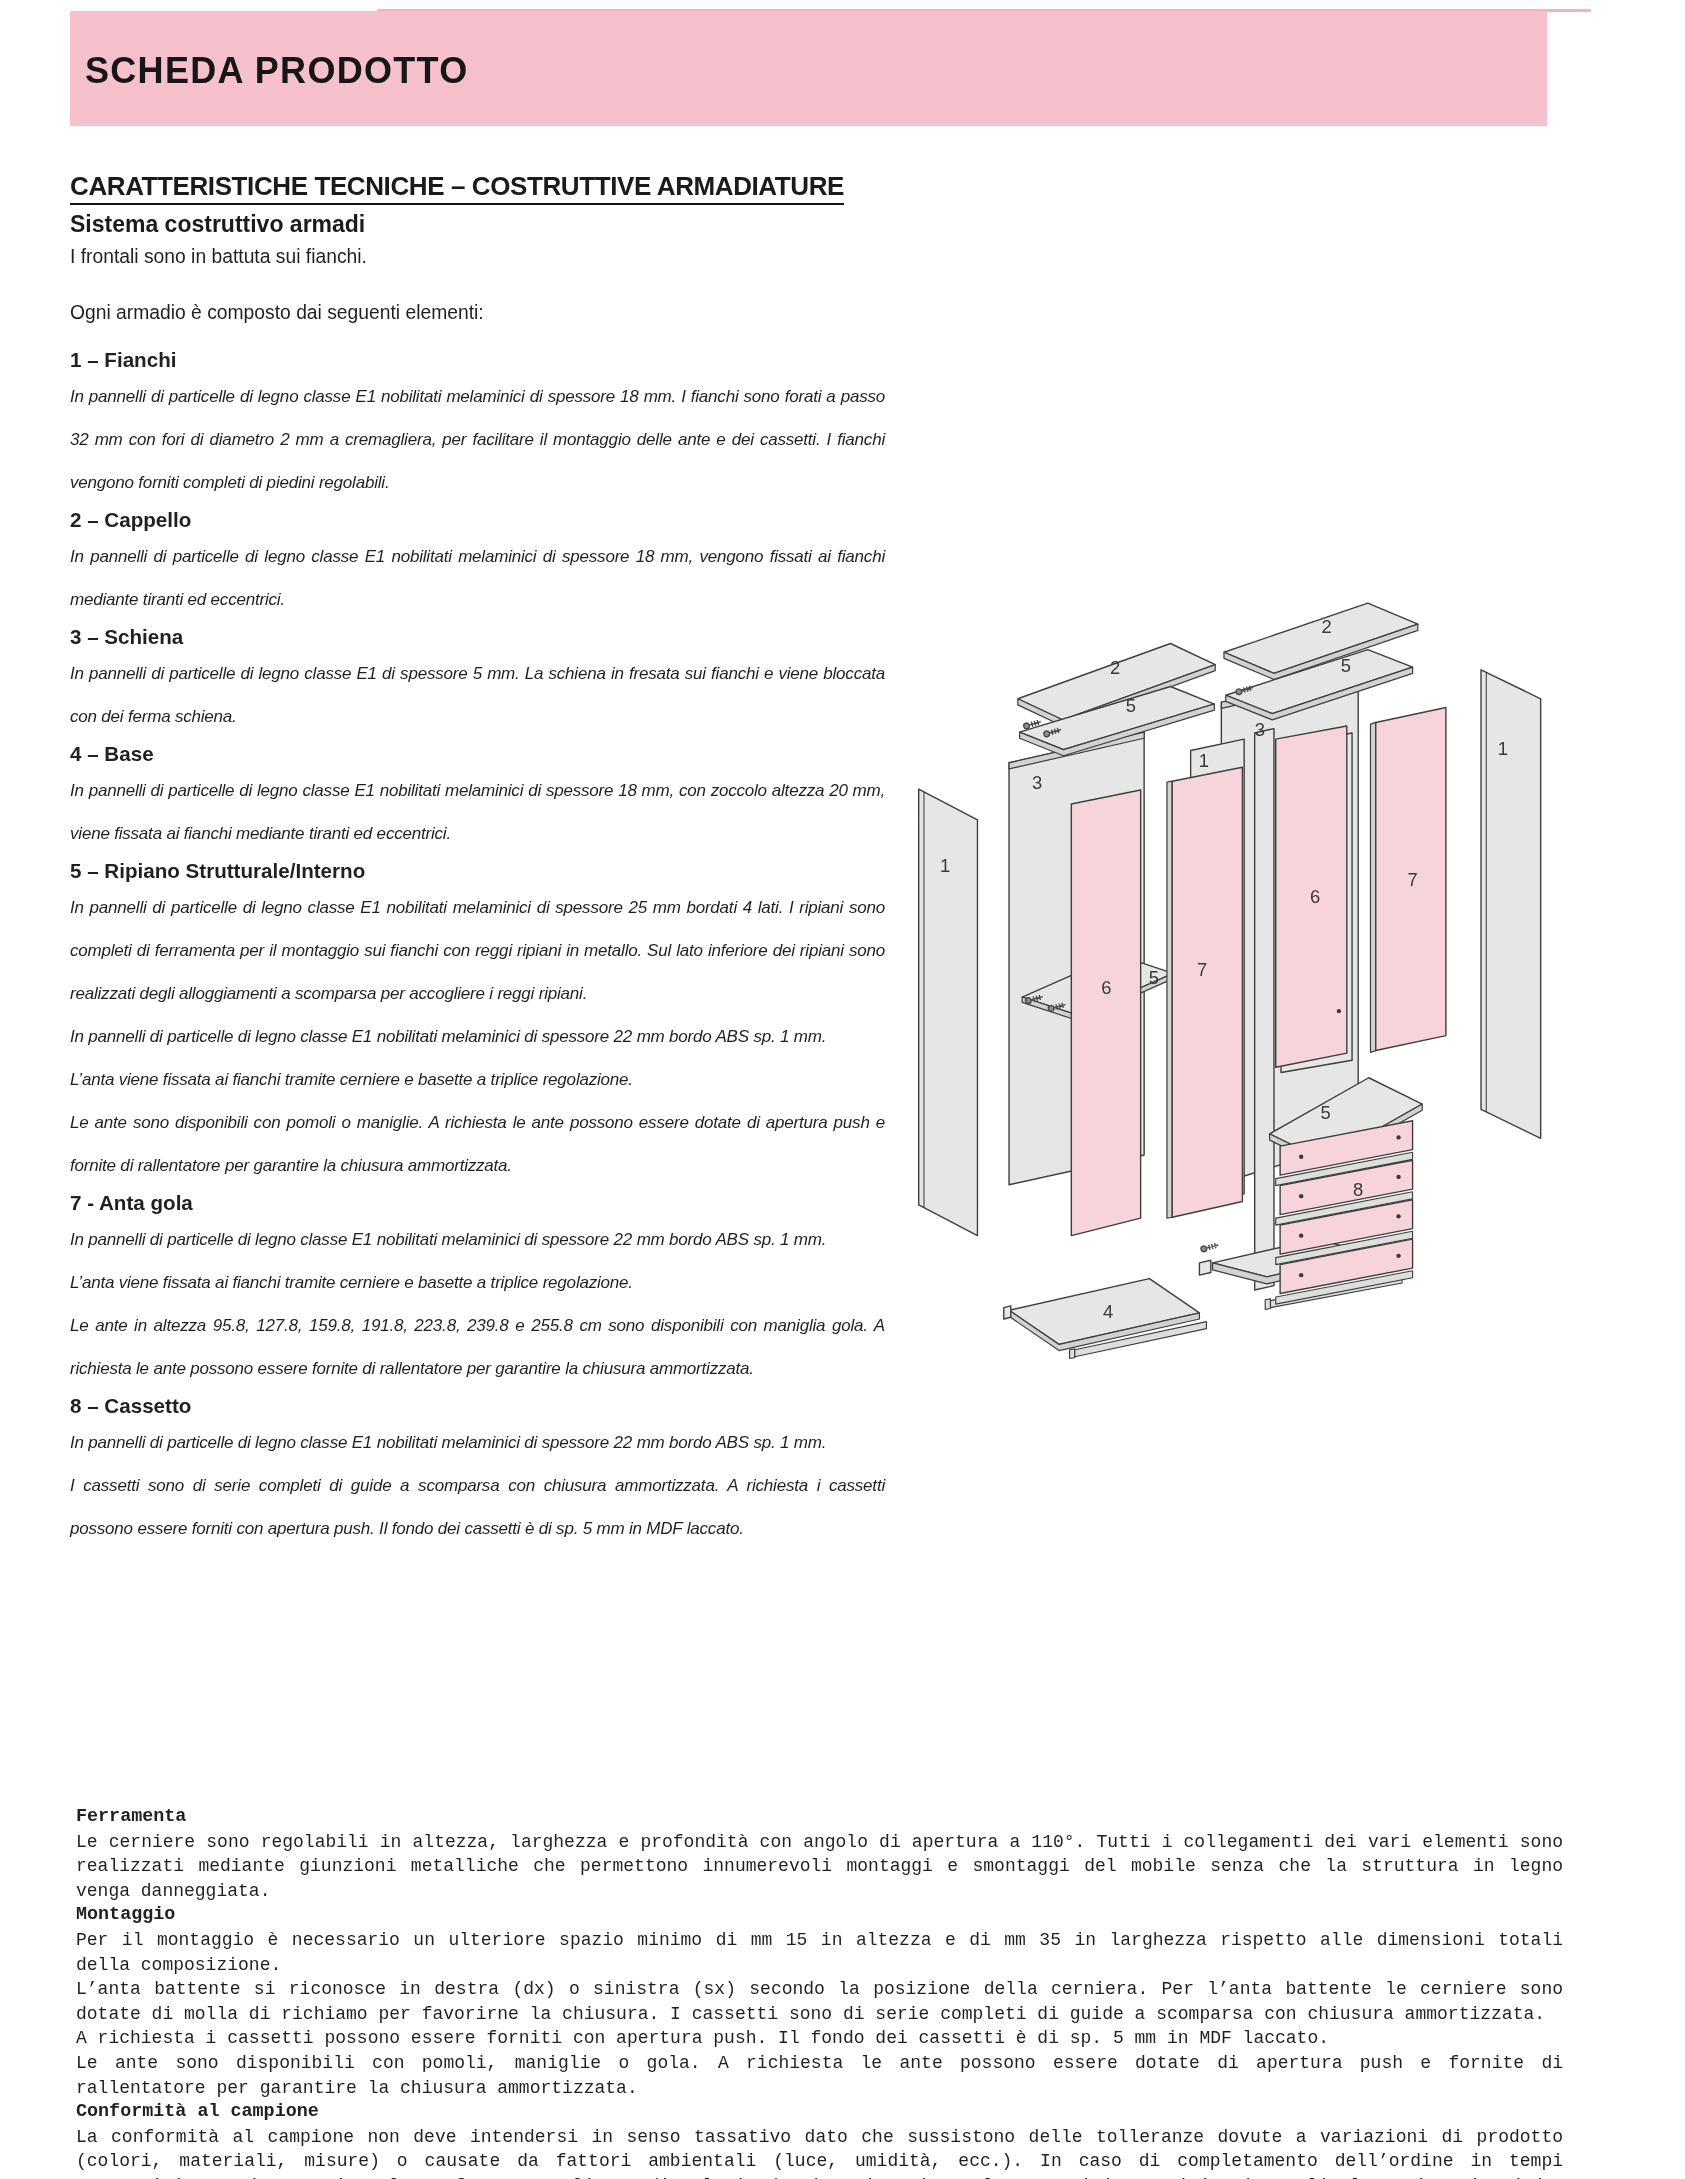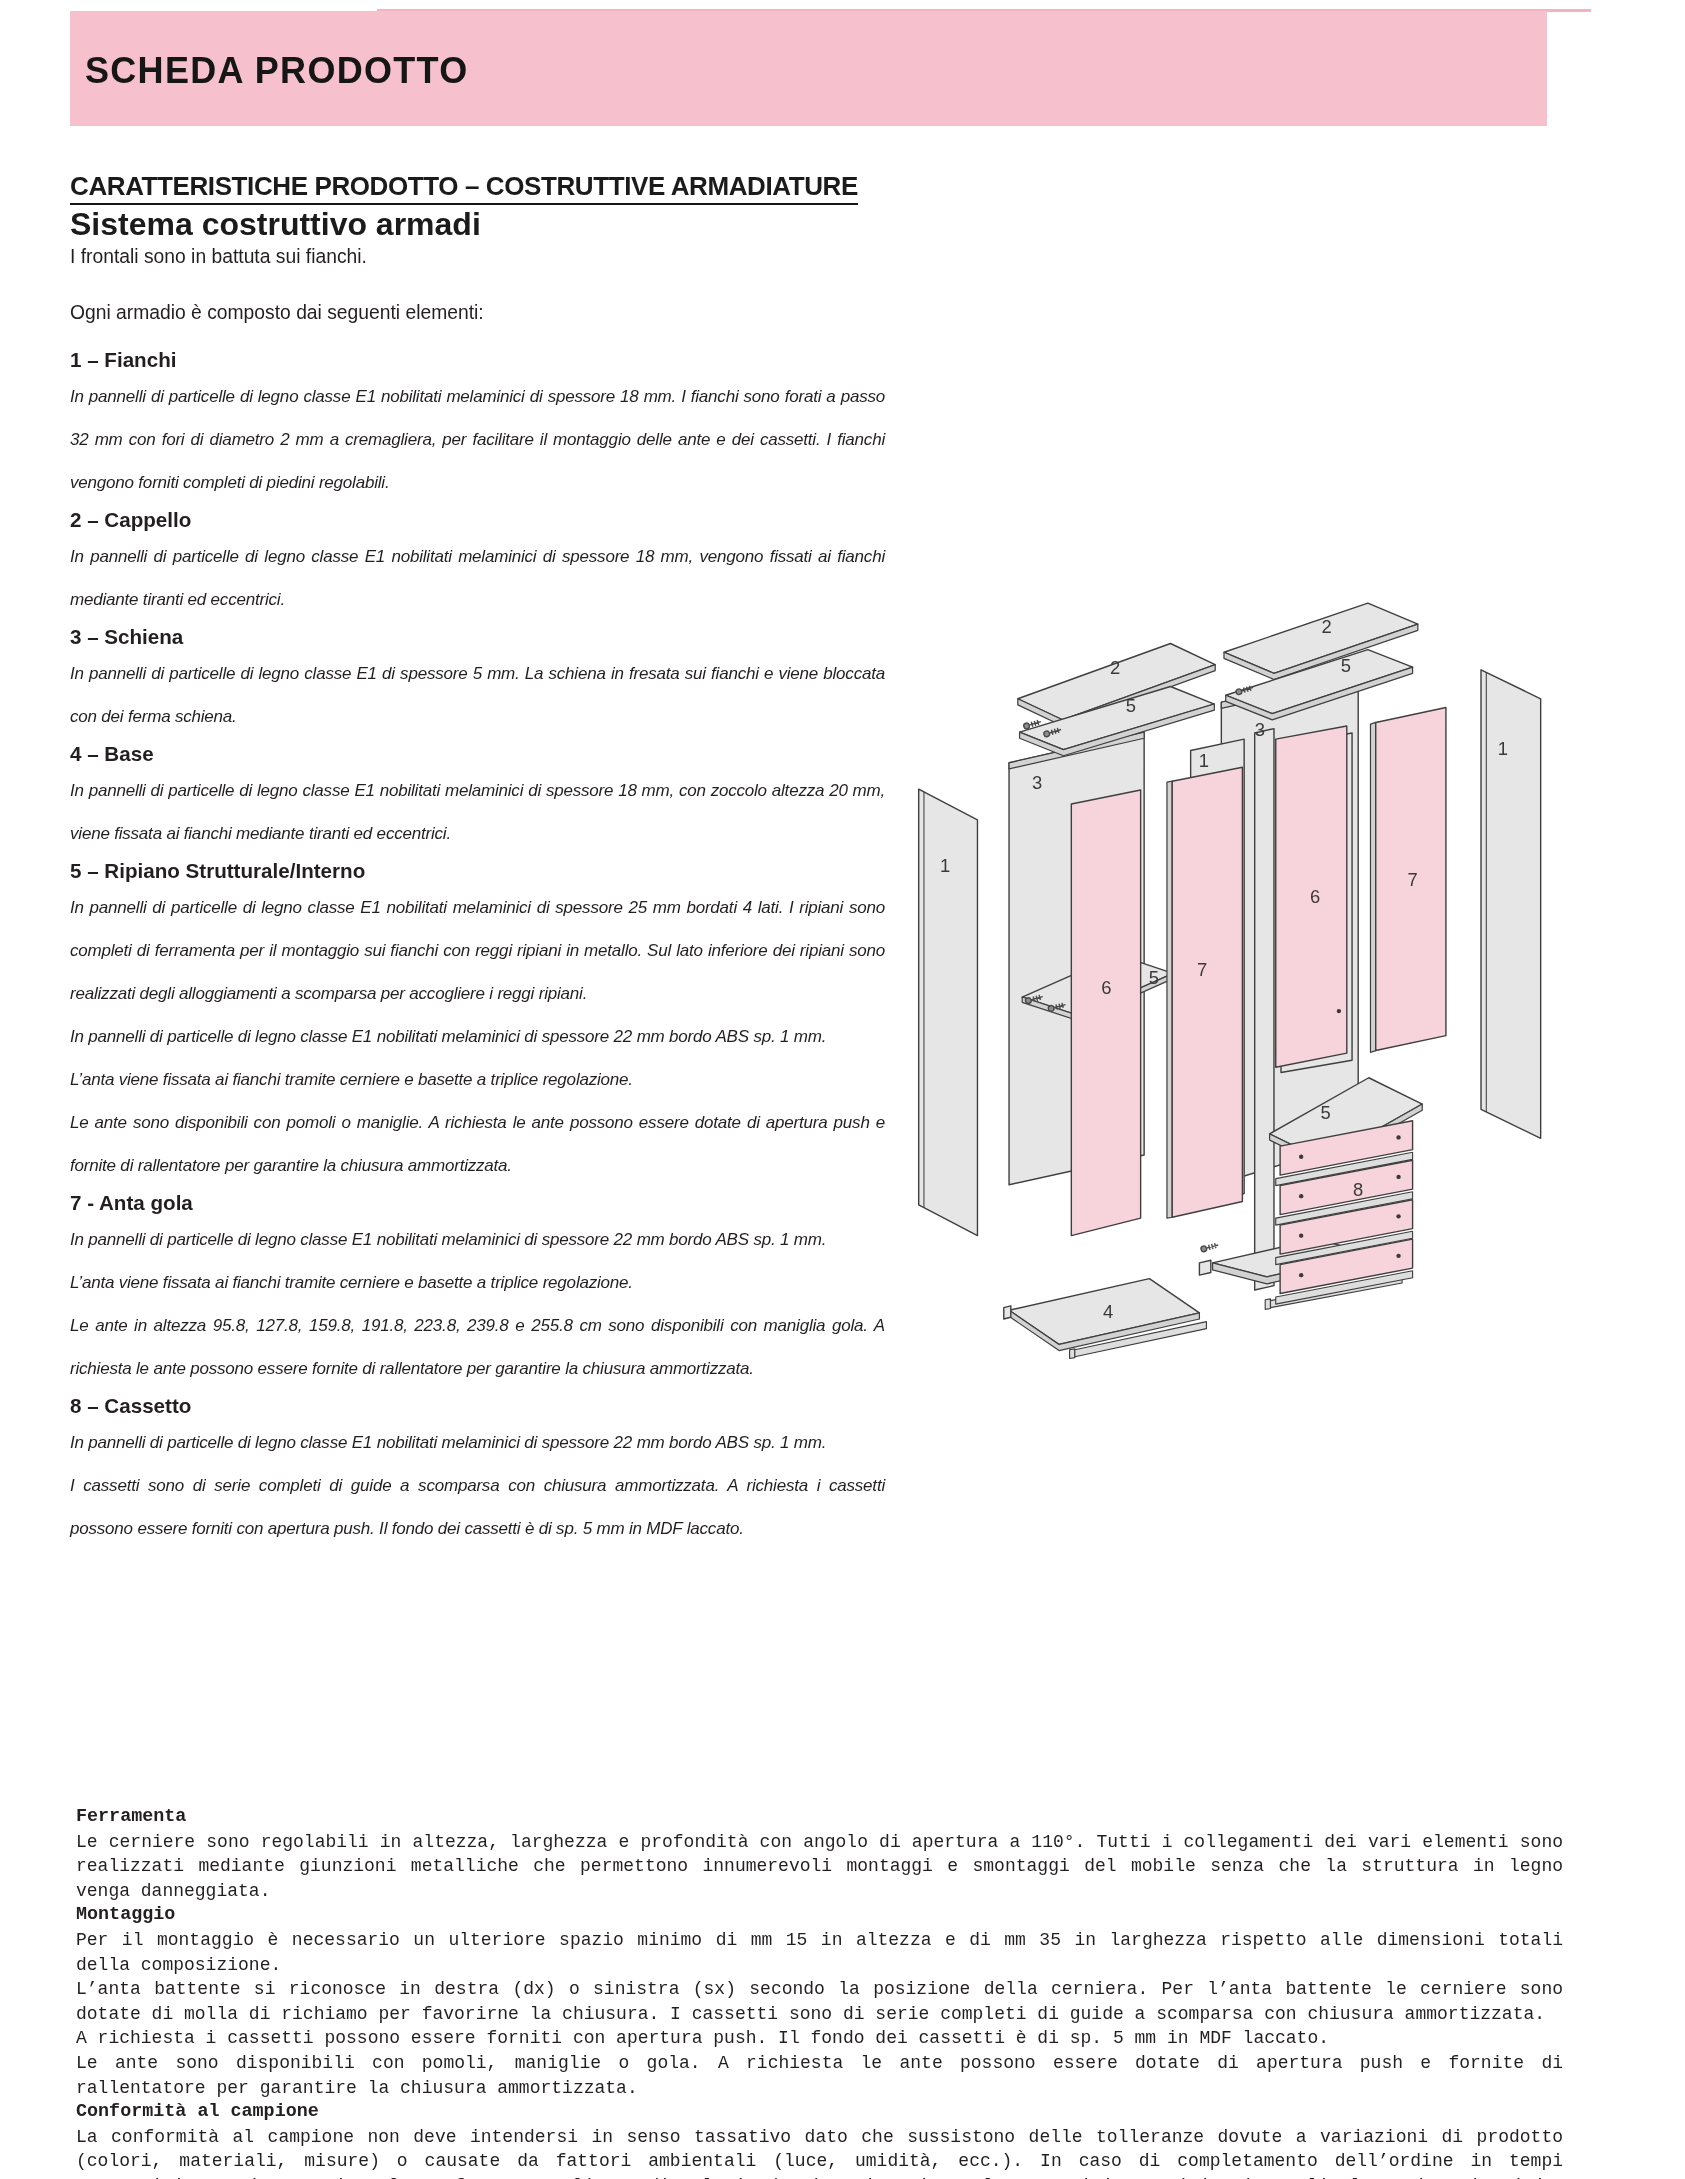--- a/index.html
+++ b/index.html
@@ -5,21 +5,21 @@
   html,body{margin:0;padding:0;background:#fff;}
   .page{position:relative;width:1685px;height:2180px;background:#ffffff;
         font-family:"Liberation Sans",sans-serif;color:#231f20;overflow:hidden;}
   .top-line{position:absolute;left:377px;top:8.8px;width:1214px;height:3.5px;background:#f3b3c1;}
   .banner{position:absolute;left:70px;top:11.4px;width:1477px;height:115px;background:#f6c1cc;}
   .banner h1{margin:0;padding:39px 12px 0 15px;font-size:36px;font-weight:bold;
              letter-spacing:1.3px;color:#161616;}
   .main-col{position:absolute;left:70px;top:170px;width:815px;}
   .doc-heading{display:inline-block;margin:0;font-size:26px;line-height:32px;font-weight:bold;
                letter-spacing:-0.4px;border-bottom:2.6px solid #161616;padding-bottom:0.9px;color:#1b1b1b;}
-  .doc-sub{margin:3.5px 0 1.8px 0;font-size:32px;line-height:32px;font-weight:bold;color:#1b1b1b;}
+  .doc-sub{margin:3.5px 0 1.8px 0;font-size:23px;line-height:32px;font-weight:bold;color:#1b1b1b;}
   .intro{margin:1.8px 0 0 0;font-size:19.3px;line-height:30px;}
   .intro.gap{margin-top:26px;margin-bottom:7px;}
   .components{margin-top:16px;}
   .comp-title{font-size:20.6px;font-weight:bold;line-height:31px;}
   .comp-body{margin:0;font-size:17px;line-height:43px;text-align:justify;
              white-space:pre-line;letter-spacing:-0.2px;font-style:italic;}
   .diagram{position:absolute;left:895px;top:579px;width:772px;height:808px;}
   .diagram .g{fill:#e6e6e6;stroke:#3f3f3f;stroke-width:1.6;stroke-linejoin:round;}
   .diagram .ge{fill:#d2d2d2;stroke:#3f3f3f;stroke-width:1.4;stroke-linejoin:round;}
   .diagram .p{fill:#f7d4db;stroke:#3f3f3f;stroke-width:1.6;stroke-linejoin:round;}
@@ -34,21 +34,21 @@
 
 <div class="page">
 
   <div class="top-line"></div>
 
   <header class="banner">
     <h1>SCHEDA PRODOTTO</h1>
   </header>
 
   <section class="main-col">
-    <h2 class="doc-heading">CARATTERISTICHE PRODOTTO – COSTRUTTIVE ARMADIATURE</h2><br>
+    <h2 class="doc-heading">CARATTERISTICHE TECNICHE – COSTRUTTIVE ARMADIATURE</h2><br>
     <h3 class="doc-sub">Sistema costruttivo armadi</h3>
     <p class="intro">I frontali sono in battuta sui fianchi.</p>
     <p class="intro gap">Ogni armadio è composto dai seguenti elementi:</p>
 
     <div class="components">
       <div>
         <div class="comp-title">1 – Fianchi</div>
         <p class="comp-body">In pannelli di particelle di legno classe E1 nobilitati melaminici di spessore 18 mm. I fianchi sono forati a passo 32 mm con fori di diametro 2 mm a cremagliera, per facilitare il montaggio delle ante e dei cassetti. I fianchi vengono forniti completi di piedini regolabili.</p>
       </div>
       <div>

